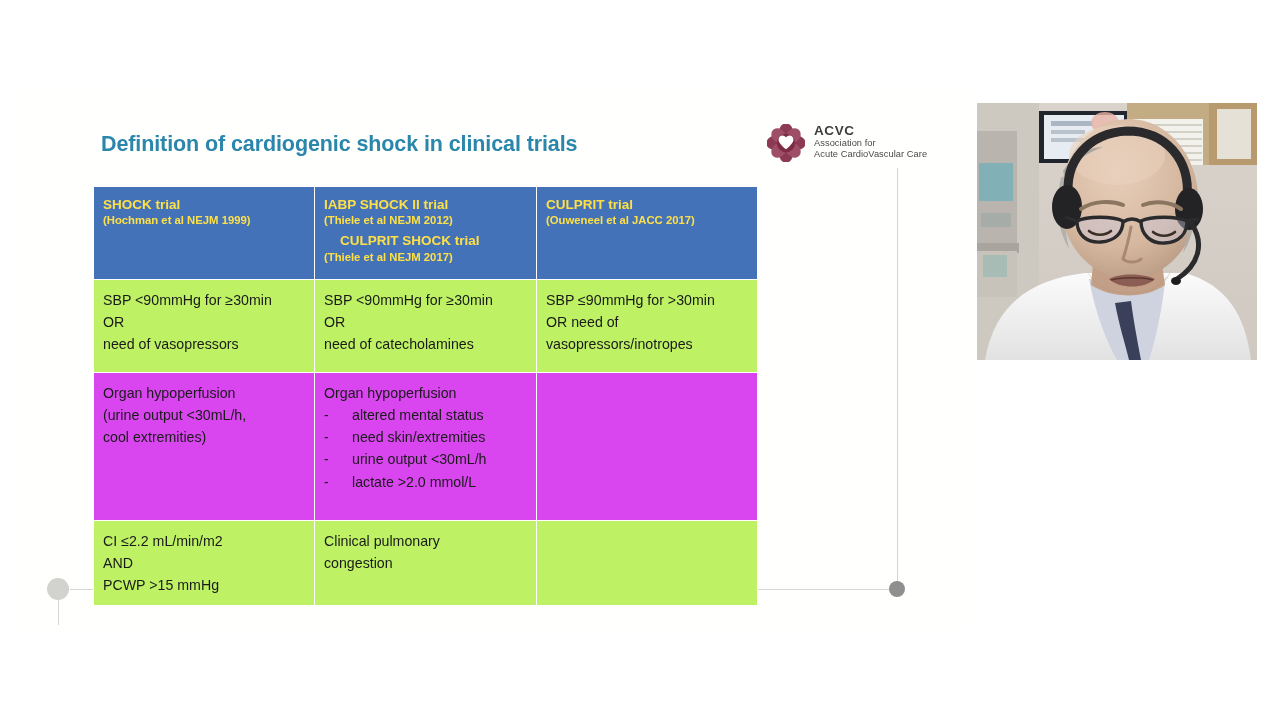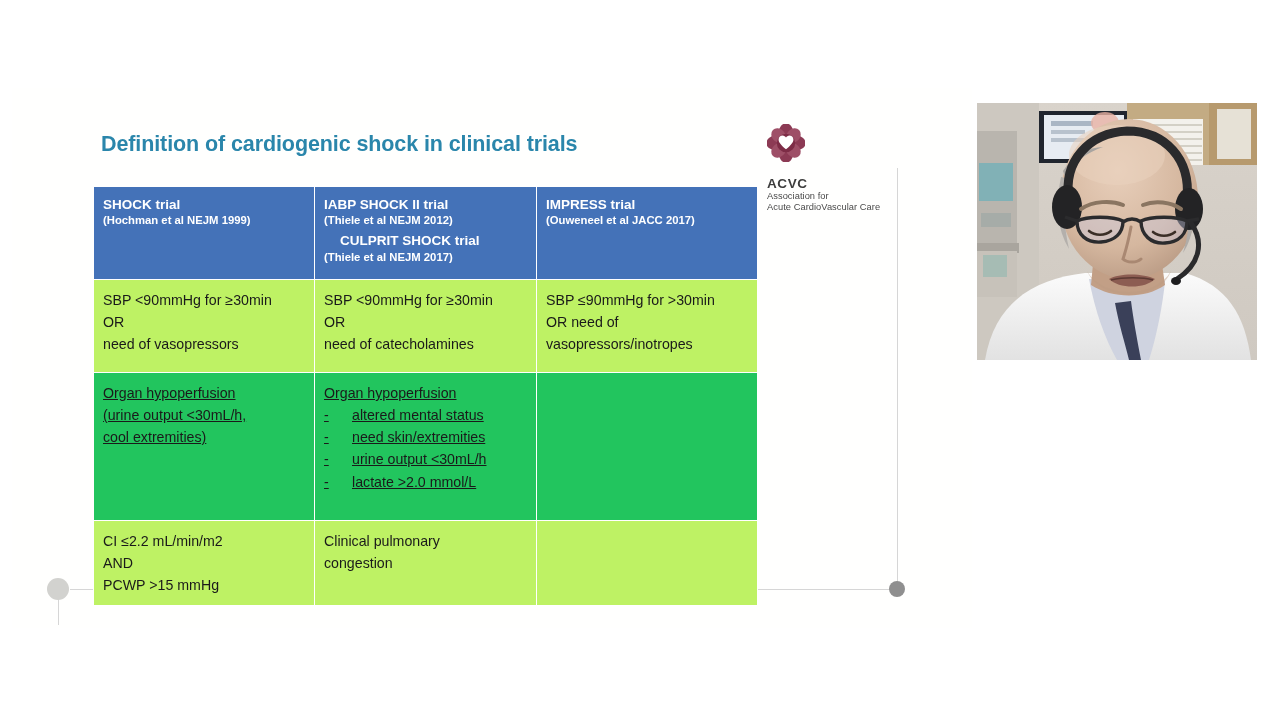--- a/index.html
+++ b/index.html
@@ -79,21 +79,20 @@
   }
 
   
   #acvc-logo {
     position: absolute;
     left: 755px; top: 122px;
     width: 180px; height: 48px;
     display: flex;
     align-items: flex-start;
     gap: 9px;
-    flex-direction: column;
   }
   #acvc-mark { flex: 0 0 auto; margin-top: 2px; }
   #acvc-text {
     display: flex;
     flex-direction: column;
     line-height: 1.14;
     padding-top: 1px;
   }
   #acvc-acronym {
     font-size: 13.5px;
@@ -119,39 +118,39 @@
   #cs-table col.c2 { width: 222px; }
   #cs-table col.c3 { width: 221px; }
 
   #cs-table th, #cs-table td {
     vertical-align: top;
     padding: 9px 9px 9px 9px;
     border: 1px solid #ffffff;
   }
   #cs-table th {
     background: #4472b8;
-    color: #ffffff;
+    color: #fde047;
     text-align: left;
     font-weight: normal;
     height: 74px;
   }
   .th-name {
     font-size: 13.5px;
     font-weight: bold;
     line-height: 1.28;
   }
   .th-ref {
     font-size: 11.3px;
     font-weight: bold;
     line-height: 1.34;
   }
   .th-name2 { margin-top: 4px; margin-left: 16px; }
 
   .row-a td { background: #bef264; }
-  .row-b td { background: #22c55e; text-decoration: underline; }
+  .row-b td { background: #d946ef; }
 
   #cs-table td {
     font-size: 14.2px;
     color: #1a1a1a;
     line-height: 1.56;
   }
   .row-1 td { height: 74px; }
   .row-2 td { height: 129px; }
   .row-3 td { height: 62px; }
 
@@ -239,21 +238,21 @@
           <div class="th-name">SHOCK trial</div>
           <div class="th-ref">(Hochman et al NEJM 1999)</div>
         </th>
         <th>
           <div class="th-name">IABP SHOCK II trial</div>
           <div class="th-ref">(Thiele et al NEJM 2012)</div>
           <div class="th-name th-name2">CULPRIT SHOCK trial</div>
           <div class="th-ref">(Thiele et al NEJM 2017)</div>
         </th>
         <th>
-          <div class="th-name">IMPRESS trial</div>
+          <div class="th-name">CULPRIT trial</div>
           <div class="th-ref">(Ouweneel et al JACC 2017)</div>
         </th>
       </tr>
     </thead>
     <tbody id="cs-tbody">
         <tr class="row-a row-1">
           <td>
             <div class="cell-lines">
               <div>SBP &lt;90mmHg for ≥30min</div>
               <div>OR</div>

